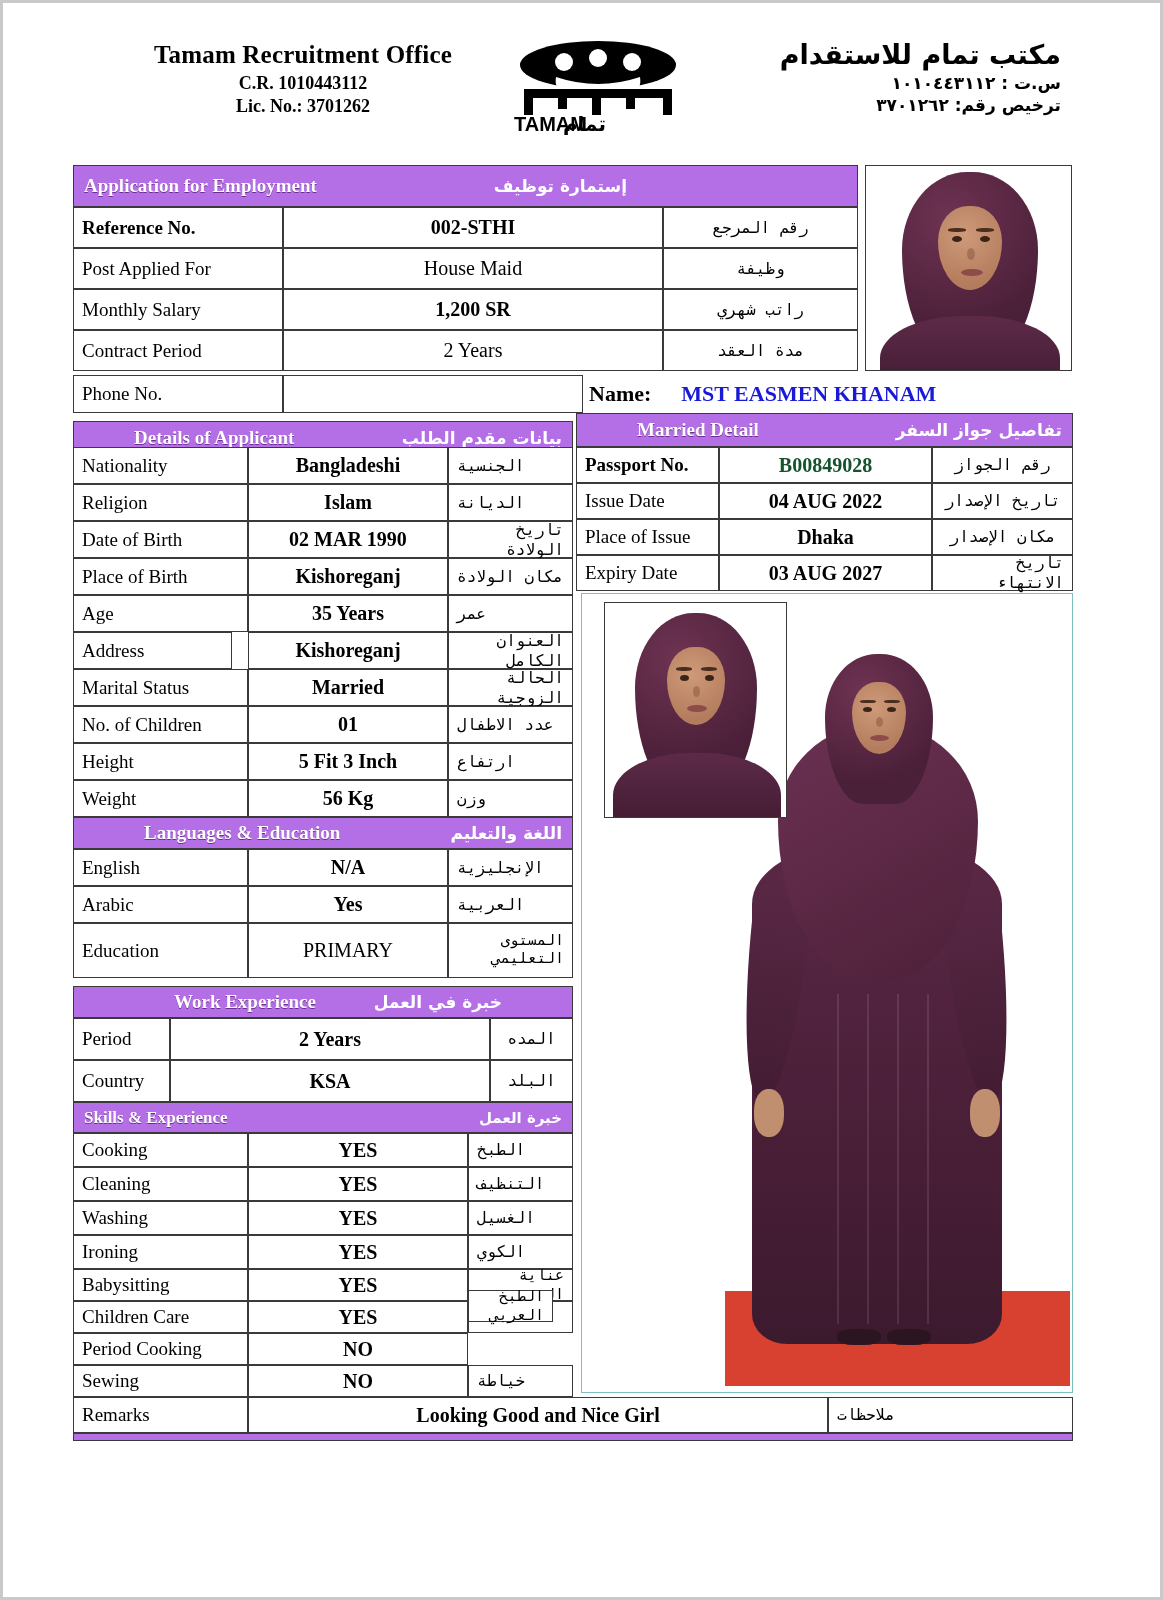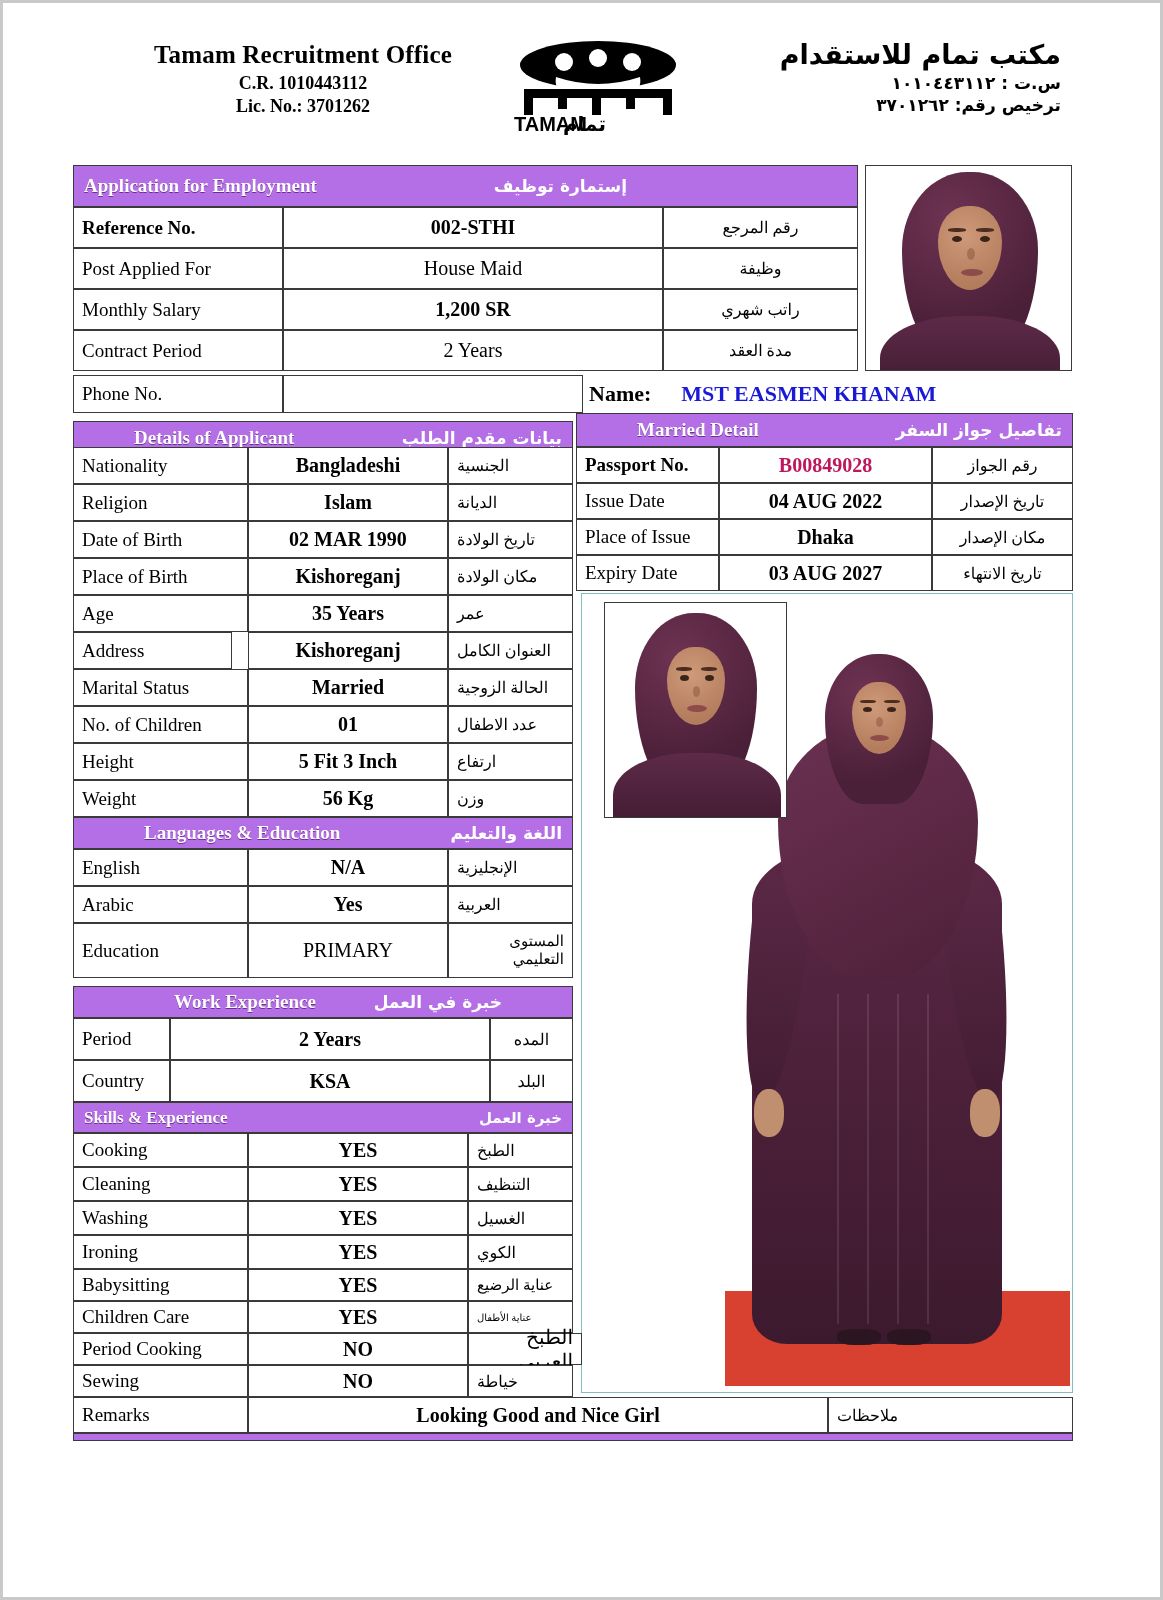--- a/index.html
+++ b/index.html
@@ -50,21 +50,21 @@
   .band .ar { font-weight:bold; font-size:17px; color:#ffffff; direction:rtl; }
 
   .cell {
     position:absolute; border:1px solid #3a3a3a; background:#fff;
     display:flex; align-items:center; padding: 0 8px;
     font-size: 19px;
   }
   .cell.lbl { font-size: 19px; }
   .cell.val { justify-content:center; font-weight:bold; font-size:20px; }
   .cell.val.norm { font-weight:normal; }
-  .cell.ar { justify-content:flex-end; direction:rtl; font-size:16px; font-family:Liberation Serif, serif; }
+  .cell.ar { justify-content:flex-end; direction:rtl; font-size:16px; font-family:Liberation Mono, monospace; }
 
   .photo-frame {
     position:absolute; border:1px solid #3a3a3a; overflow:hidden; background:#fff;
   }
 
   
   .person { position:absolute; left:0; top:0; width:100%; height:100%; overflow:hidden; }
   .p-bg { position:absolute; inset:0; background:#ffffff; }
   .p-hijab {
     position:absolute; border-radius:48% 48% 35% 35% / 42% 42% 58% 58%;
@@ -104,21 +104,21 @@
     position:absolute; background: linear-gradient(180deg,#5a2845,#421c32);
     border-radius: 40% 40% 50% 50% / 20% 20% 80% 80%;
   }
   .f-hand { position:absolute; background:#c08f6f; border-radius:45%; }
   .f-shoe { position:absolute; background:#2b1521; border-radius:40%; }
 
   .name-row { position:absolute; }
   .name-lbl { font-size:22px; font-weight:bold; }
   .name-val { font-size:22px; font-weight:bold; color:#1a1ad6; }
 
-  .blue { color:#be185d;padding-left:8px; }
+  .blue { color:#14532d;padding-left:8px; }
 
   .footer-band {
     position:absolute; background:#b46fe6; border:1px solid #3a3a3a;
   }
 </style>
 </head>
 <body>
 
 <div class="page">
 
@@ -365,21 +365,21 @@
   <div class="cell lbl" style="left:70px; top:1266px; width:175px; height:32px;">Babysitting</div>
   <div class="cell val" style="left:245px; top:1266px; width:220px; height:32px;">YES</div>
   <div class="cell ar" style="left:465px; top:1266px; width:105px; height:32px; font-size:15px;">عناية الرضيع</div>
 
   <div class="cell lbl" style="left:70px; top:1298px; width:175px; height:32px;">Children Care</div>
   <div class="cell val" style="left:245px; top:1298px; width:220px; height:32px;">YES</div>
   <div class="cell ar" style="left:465px; top:1298px; width:105px; height:32px; font-size:10px;">عناية الأطفال</div>
 
   <div class="cell lbl" style="left:70px; top:1330px; width:175px; height:32px;">Period Cooking</div>
   <div class="cell val" style="left:245px; top:1330px; width:220px; height:32px;">NO</div>
-  <div class="cell ar" style="left:465px; top:1330px; width:114px; height:32px; font-size:20px;">الطبخ العربي</div>
+  <div class="cell ar" style="left:465px; top:1287px; width:85px; height:32px; font-size:15px;">الطبخ العربي</div>
 
   <div class="cell lbl" style="left:70px; top:1362px; width:175px; height:32px;">Sewing</div>
   <div class="cell val" style="left:245px; top:1362px; width:220px; height:32px;">NO</div>
   <div class="cell ar" style="left:465px; top:1362px; width:105px; height:32px;">خياطة</div>
 
   <div class="cell lbl" style="left:70px; top:1394px; width:175px; height:36px;">Remarks</div>
   <div class="cell val" style="left:245px; top:1394px; width:580px; height:36px;">Looking Good and Nice Girl</div>
   <div class="cell ar" style="left:825px; top:1394px; width:245px; height:36px;">ملاحظات</div>
 
   <div class="footer-band" style="left:70px; top:1430px; width:1000px; height:8px;"></div>

